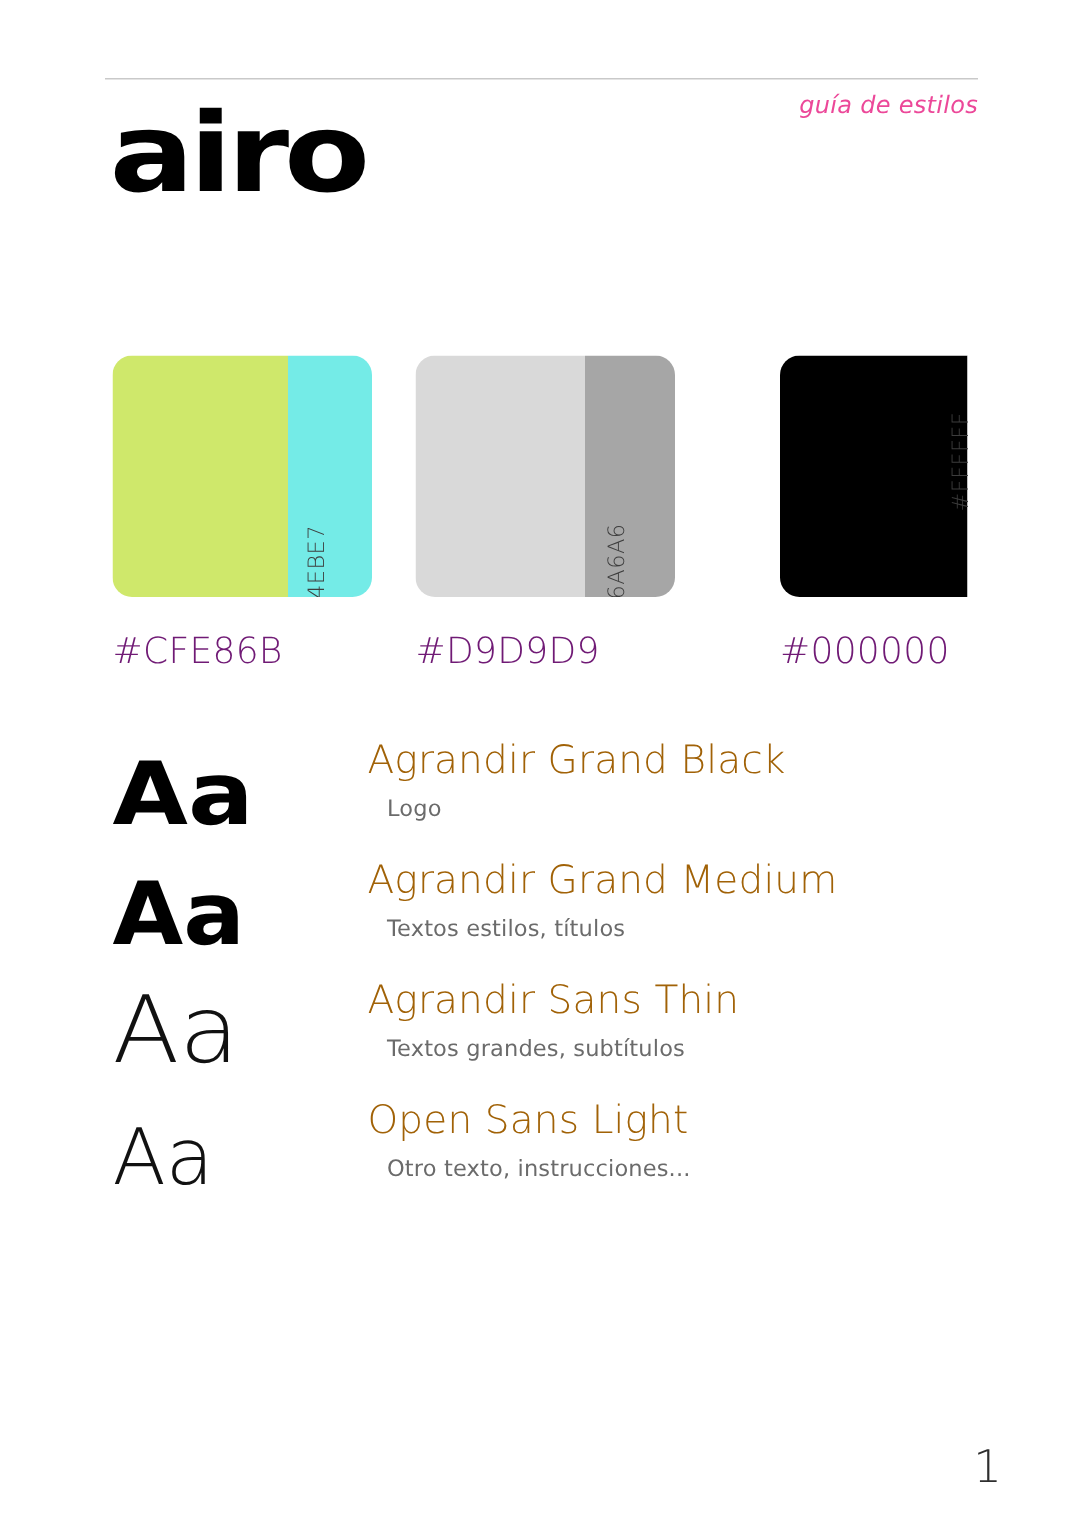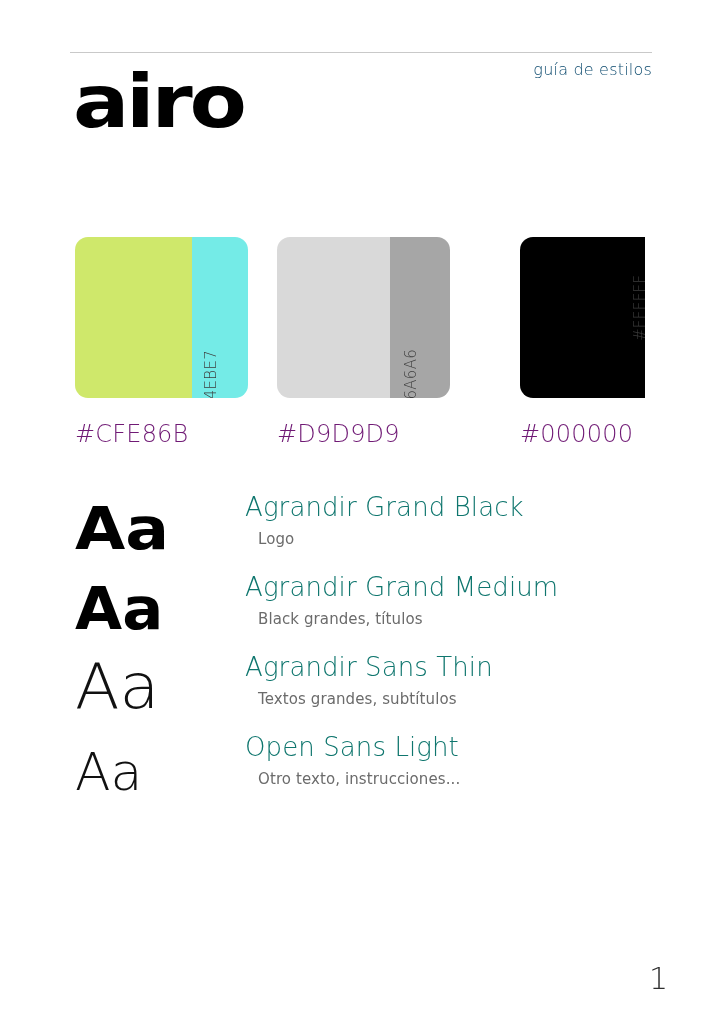--- a/index.html
+++ b/index.html
@@ -31,23 +31,24 @@
     height: 1px;
     background: #c9c9c9;
   }
   .guide-label {
     position: absolute;
     right: 72px;
     top: 60px;
     font-family: "DejaVu Sans", sans-serif;
     font-size: 16px;
     font-weight: 300;
-    color: #0c4a6e;
+    color: #ec4899;
     letter-spacing: 0.2px;
     white-space: nowrap;
+    font-style: italic;
   }
   .logo {
     position: absolute;
     left: 73px;
     top: 66px;
     font-family: "DejaVu Sans", sans-serif;
     font-size: 76px;
     font-weight: 900;
     color: #000000;
     letter-spacing: -3px;
@@ -177,21 +178,21 @@
     bottom: 6px;
     color: #111;
   }
   .typo-name {
     position: absolute;
     left: 245px;
     top: 8px;
     font-family: "DejaVu Sans", sans-serif;
     font-size: 26px;
     font-weight: 300;
-    color: #0f766e;
+    color: #a16207;
     letter-spacing: 0.1px;
     white-space: nowrap;
   }
   .typo-desc {
     position: absolute;
     left: 258px;
     top: 46px;
     font-family: "DejaVu Sans", sans-serif;
     font-size: 15px;
     font-weight: 400;
@@ -260,21 +261,21 @@
 
     <div class="typo-row">
       <div class="specimen w-black">Aa</div>
       <div class="typo-name">Agrandir Grand Black</div>
       <div class="typo-desc">Logo</div>
     </div>
 
     <div class="typo-row">
       <div class="specimen w-medium">Aa</div>
       <div class="typo-name">Agrandir Grand Medium</div>
-      <div class="typo-desc">Black grandes, títulos</div>
+      <div class="typo-desc">Textos estilos, títulos</div>
     </div>
 
     <div class="typo-row">
       <div class="specimen w-thin">Aa</div>
       <div class="typo-name">Agrandir Sans Thin</div>
       <div class="typo-desc">Textos grandes, subtítulos</div>
     </div>
 
     <div class="typo-row">
       <div class="specimen w-light">Aa</div>

